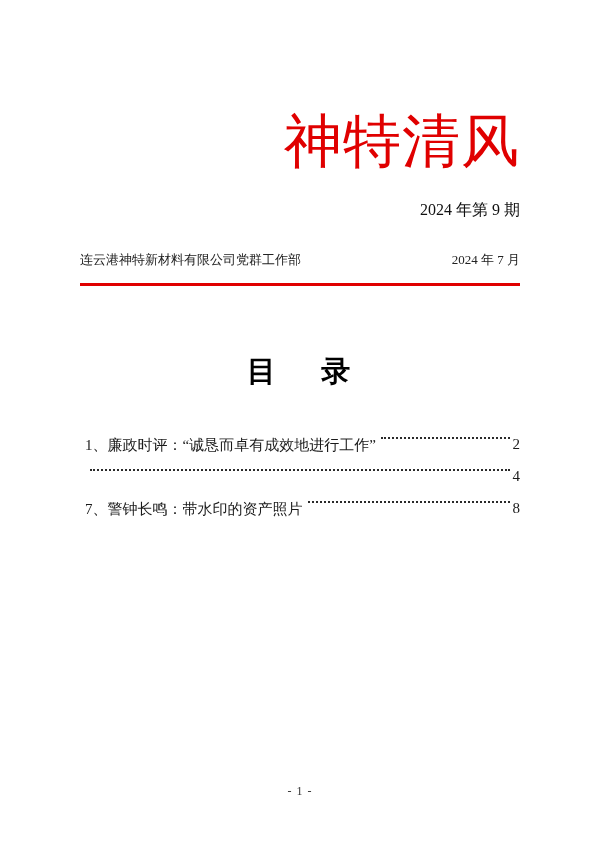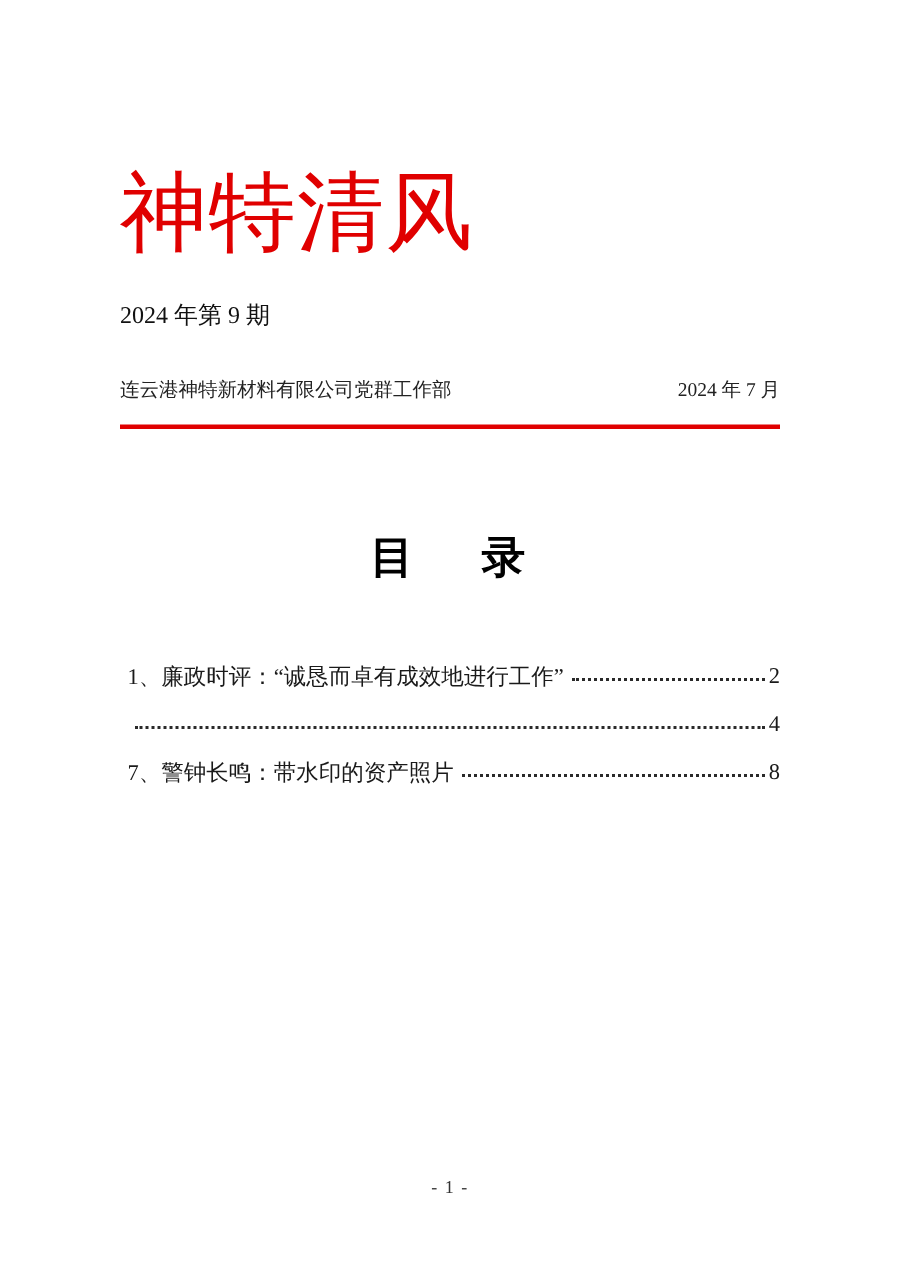--- a/index.html
+++ b/index.html
@@ -15,31 +15,31 @@
     height: 849px;
     margin: 0 auto;
     background: #ffffff;
     overflow: hidden;
   }
   .content {
     padding: 102px 80px 0 80px;
   }
   .newsletter-title {
     margin-top: 8px;
-    text-align: left;
+    text-align: right;
     font-size: 58px;
     line-height: 1.1;
     font-weight: 400;
     color: var(--accent);
     letter-spacing: 1px;
     white-space: pre;
   }
   .issue-line {
     margin-top: 26px;
-    text-align: left;
+    text-align: right;
     font-size: 16px;
     color: #111;
     white-space: pre;
   }
   .pub-row {
     margin-top: 30px;
     display: flex;
     justify-content: space-between;
     align-items: flex-start;
     font-size: 13px;
@@ -59,21 +59,20 @@
     color: #000;
     letter-spacing: 3px;
     white-space: pre;
   }
   .toc {
     margin-top: 44px;
     padding-left: 5px;
   }
   .toc-row {
     display: flex;
-    align-items: center;
     height: 32px;
     font-size: 15px;
     color: #1a1a1a;
   }
   .toc-label { white-space: pre; flex: 0 0 auto; }
   .toc-leader {
     flex: 1 1 auto;
     height: 0;
     border-bottom: 2px dotted #2a2a2a;
     margin: 0 3px 0 5px;

